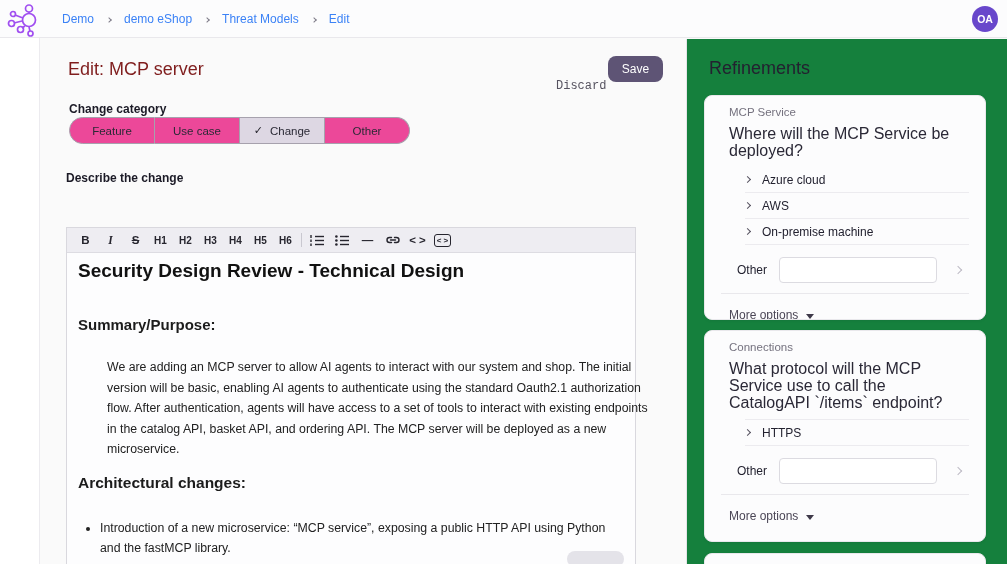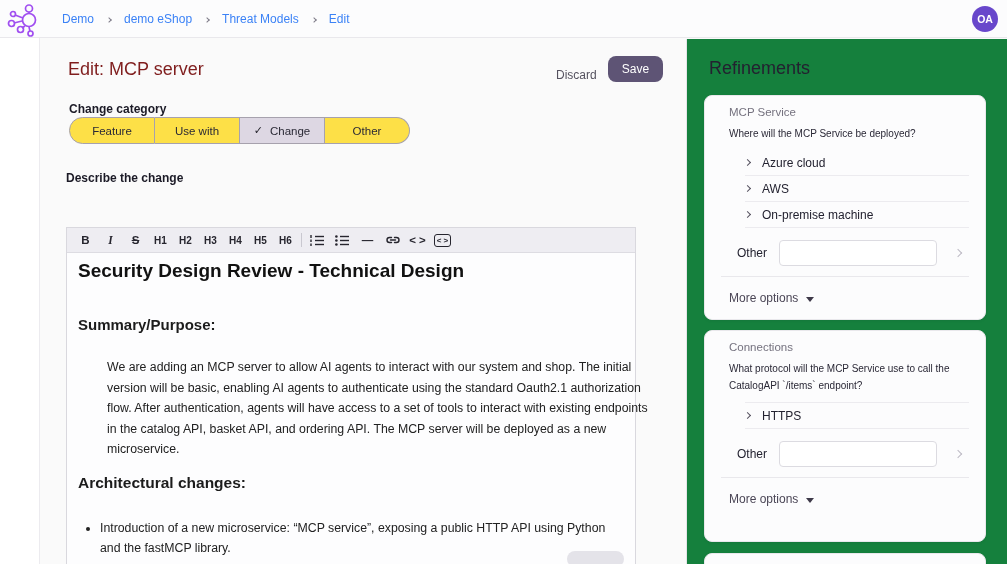--- a/index.html
+++ b/index.html
@@ -13,26 +13,26 @@
   .bc-sep { width:4px; height:4px; border-top:1.4px solid #7d7a88; border-right:1.4px solid #7d7a88; transform:rotate(45deg); margin-top:1px; }
   .crumb { cursor:pointer; }
   .avatar { position:absolute; right:9px; top:6px; width:26px; height:26px; border-radius:50%; background:#6847cb; color:#fff; font-size:10.5px; font-weight:700; display:flex; align-items:center; justify-content:center; }
 
   
   .leftrail { position:absolute; top:38px; left:0; width:40px; bottom:0; background:#ffffff; border-right:1px solid #ecebef; }
 
   
   .main { position:absolute; left:41px; top:39px; width:645px; bottom:0; }
   .page-title { position:absolute; left:27px; top:20px; font-size:18px; color:#7f1d1d; }
-  .discard { position:absolute; left:515px; top:29px; font-size:12px; color:#55525f; cursor:pointer; background:none; border:none; font-family:Liberation Sans, sans-serif;text-align:right; }
+  .discard { position:absolute; left:515px; top:40px; font-size:12px; color:#55525f; cursor:pointer; background:none; border:none; font-family:Liberation Mono, monospace;text-align:right; }
   .save { position:absolute; left:567px; top:17px; width:55px; height:26px; background:#5e5475; color:#fff; font-size:12px; border:none; border-radius:8px; font-family:inherit; cursor:pointer; }
 
   .cat-label { position:absolute; left:28px; top:63px; font-size:12px; font-weight:700; color:#1b1a26; }
   .seg { position:absolute; left:28px; top:78px; display:flex; height:27px; width:341px; }
-  .seg-item { flex:1; display:flex; align-items:center; justify-content:center; gap:7px; font-size:11.5px; color:#2a2935; background:#fde047; border:1px solid #a6a1ad; border-left-width:0; cursor:pointer; }
+  .seg-item { flex:1; display:flex; align-items:center; justify-content:center; gap:7px; font-size:11.5px; color:#2a2935; background:#ec4899; border:1px solid #a6a1ad; border-left-width:0; cursor:pointer; }
   .seg-item:first-child { border-left-width:1px; border-radius:14px 0 0 14px; }
   .seg-item:last-child { border-radius:0 14px 14px 0; }
   .seg-item.selected { background:#ddd7e3; }
   .seg-check { font-size:11px; color:#26252e; }
 
   .desc-label { position:absolute; left:25px; top:132px; font-size:12px; font-weight:700; color:#1b1a26; }
   .desc-helper { position:absolute; left:25px; top:148px; width:490px; font-size:11px; line-height:15px; color:#3a3944; white-space:pre-line; }
 
   
   .editor { position:absolute; left:25px; top:188px; width:570px; height:600px; background:#fdfdfe; border:1px solid #d9d8de; }
@@ -54,21 +54,21 @@
 
   
   .sidebar { position:absolute; left:686px; top:39px; right:0; bottom:0; background:#15803d; border-left:1px solid #e5e4e8; }
   .refine-title { position:absolute; left:22px; top:19px; font-size:18px; color:#232130; }
   .card { position:absolute; left:17px; width:282px; background:#fcfcfd; border:1px solid #e9e8ec; border-radius:8px; box-shadow:0 1px 3px rgba(20,20,43,.07); overflow:hidden; }
   .card1 { top:56px; height:225px; }
   .card2 { top:291px; height:212px; }
   .card3 { top:514px; height:60px; }
   .card-pad { padding:10px 16px 0 24px; }
   .card-label { font-size:11.5px; color:#75727f; }
-  .card-q { font-size:10px; color:#2a2836; margin-top:7px; line-height:17px; }
+  .card-q { font-size:16px; color:#2a2836; margin-top:7px; line-height:17px; }
   .opts { margin-top:8px; }
   .opt-row { display:flex; align-items:center; height:25px; margin-left:16px; gap:12px; font-size:12px; color:#232230; cursor:pointer; }
   .chev { width:5px; height:5px; border-top:1.4px solid #55515f; border-right:1.4px solid #55515f; transform:rotate(45deg); flex:none; }
   .opt-sep { border-top:1px solid #ecebef; margin-left:16px; }
   .other-row { display:flex; align-items:center; gap:12px; margin-top:8px; height:34px; }
   .other-label { font-size:12px; color:#232230; margin-left:8px; }
   .other-input { width:158px; height:26px; border:1px solid #dcdbe1; border-radius:4px; background:#fff; font-family:inherit; font-size:12px; padding:0 6px; }
   .go-chev { width:6px; height:6px; border-top:1.6px solid #bdbac4; border-right:1.6px solid #bdbac4; transform:rotate(45deg); margin-left:6px; cursor:pointer; }
   .card-div { border-top:1px solid #e9e8ec; margin:6px 0 0 -8px; }
   .more { display:flex; align-items:center; gap:8px; margin-top:14px; font-size:12px; color:#4b4656; cursor:pointer; }
@@ -115,21 +115,21 @@
     <div class="page-title">Edit: MCP server</div>
     <button class="discard">Discard</button>
     <button class="save">Save</button>
 
     <div class="cat-label">Change category</div>
     <div class="seg">
       <div class="seg-item">
         <span>Feature</span>
       </div>
       <div class="seg-item">
-        <span>Use with</span>
+        <span>Use case</span>
       </div>
       <div class="seg-item selected">
         <span class="seg-check">✓</span>
         <span>Change</span>
       </div>
       <div class="seg-item">
         <span>Other</span>
       </div>
     </div>
 

